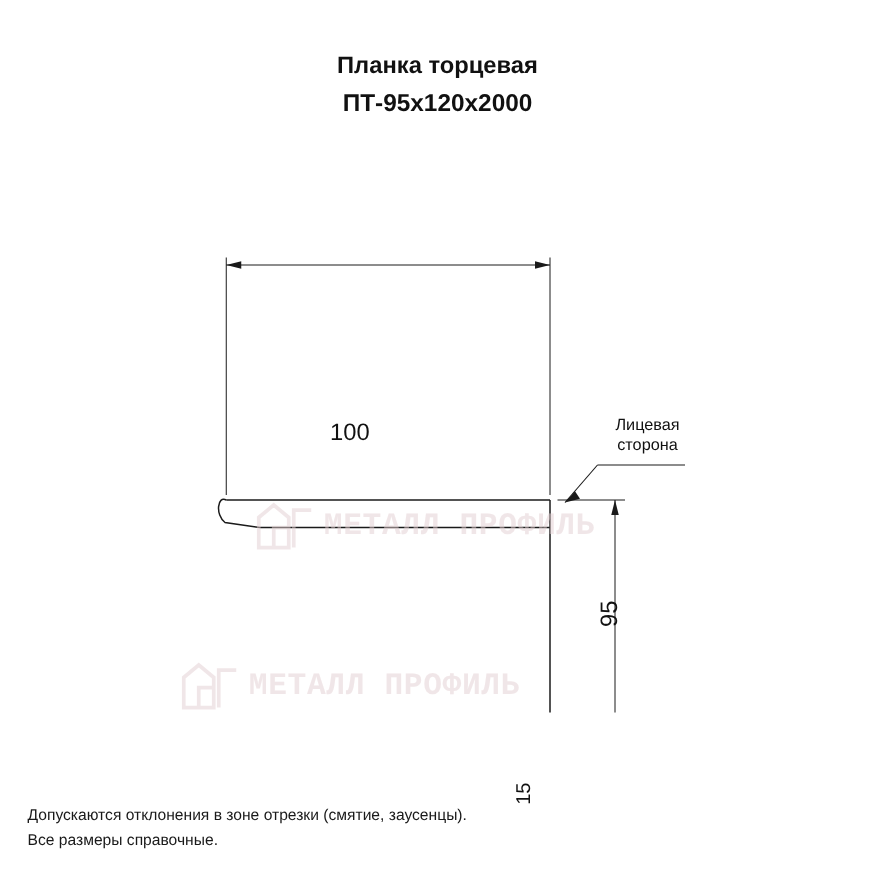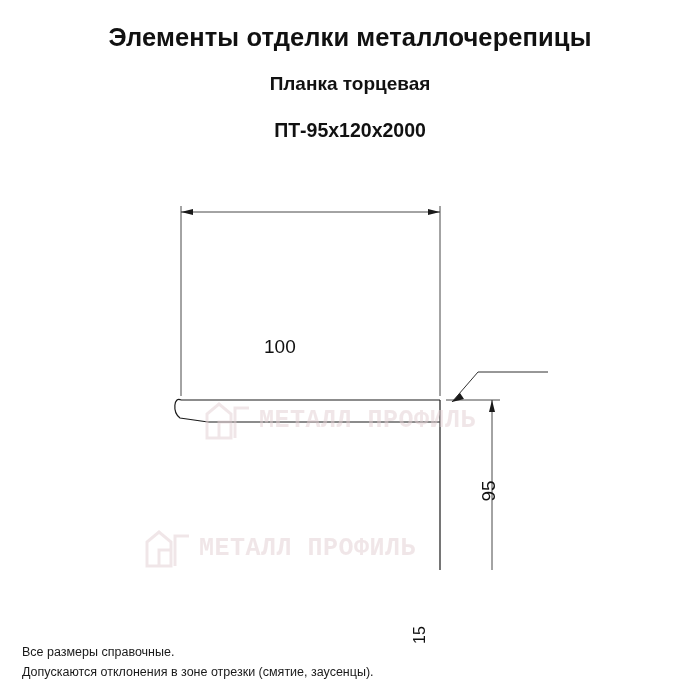--- a/index.html
+++ b/index.html
@@ -33,21 +33,21 @@
     color: #111111;
     line-height: 1.2;
   }
   .sub-title {
     margin-top: 20px;
     font-size: 19px;
     font-weight: bold;
     color: #111111;
   }
   .code-title {
-    margin-top: 24px;
+    margin-top: 8px;
     font-size: 19.5px;
     font-weight: bold;
     color: #111111;
   }
   .drawing {
     position: absolute;
     top: 150px;
     left: 0;
     width: 700px;
     height: 420px;
@@ -110,21 +110,20 @@
     transform-origin: center center;
   }
   svg { display: block; }
 </style>
 </head>
 <body>
 
 <div class="page">
 
   <div class="title-block">
-    <div class="main-title">Элементы отделки металлочерепицы</div>
     <div class="sub-title">Планка торцевая</div>
     <div class="code-title">ПТ-95x120x2000</div>
   </div>
 
   <div class="drawing">
 
     <div class="watermark wm1">
       <div style="display:flex;align-items:center;gap:8px;">
         <svg width="46" height="40" viewBox="0 0 46 40">
           <path d="M2 38 L2 14 L14 4 L26 14 L26 38 Z" fill="none" stroke="#e3cfd2" stroke-width="3"></path>
@@ -186,21 +185,25 @@
       </g>
       <g fill="#1a1a1a" stroke="none">
         <polygon points="452,252 460,243 464,249"></polygon>
       </g>
     </svg>
 
     <div class="dim-120">100</div>
     <div class="dim-95">95</div>
     <div class="dim-15">15</div>
 
+    <div class="label-face">
+      <div>Лицевая</div>
+      <div>сторона</div>
+    </div>
 
   </div>
 
   <div class="footer">
+    <div>Допускаются отклонения в зоне отрезки (смятие, заусенцы).</div>
     <div>Все размеры справочные.</div>
-    <div>Допускаются отклонения в зоне отрезки (смятие, заусенцы).</div>
   </div>
 
 </div>
 
 </body></html>

